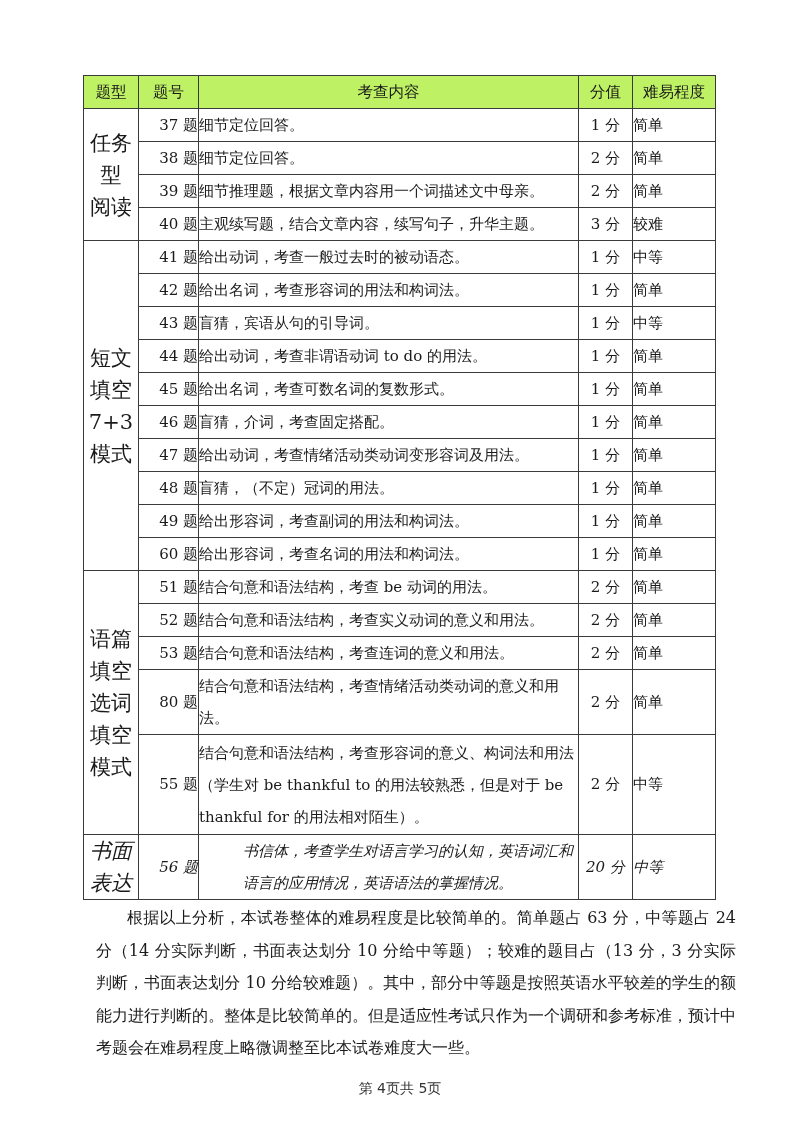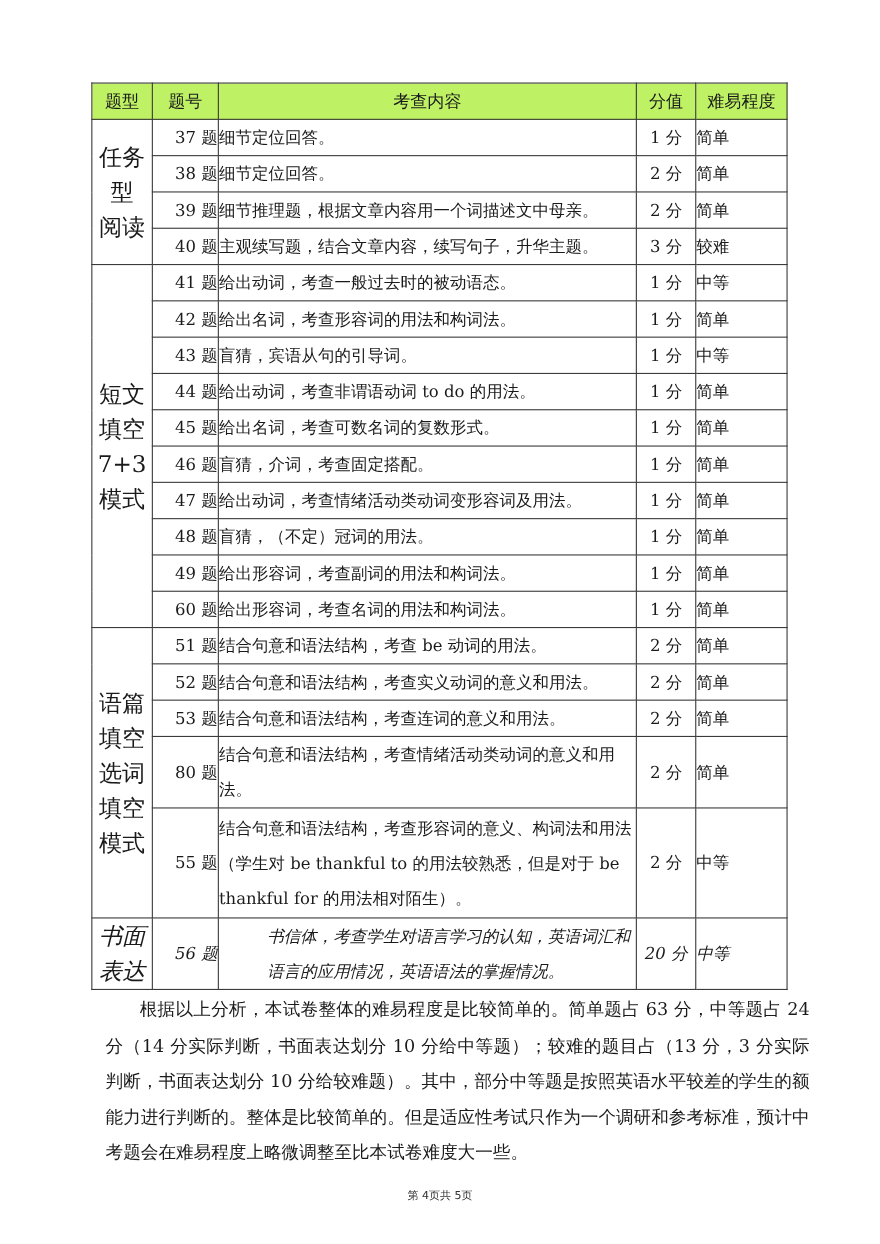--- a/index.html
+++ b/index.html
@@ -45,21 +45,21 @@
   td.level-cell { }
   .summary {
     position: absolute; left: 96px; top: 902px; width: 640px;
     font-size: 16px; line-height: 32.5px;
     text-align: justify;
     text-indent: 31px;
     margin: 0;
   }
   .footer {
     position: absolute; left: 0; top: 1080px; width: 800px;
-    text-align: center; font-size: 10px; color: #333;
+    text-align: center; font-size: 14px; color: #333;
     font-family: "DejaVu Sans", "Liberation Sans", sans-serif;
   }
 </style>
 </head>
 <body>
 
 <div class="page">
 
   <table class="analysis">
     <colgroup>

